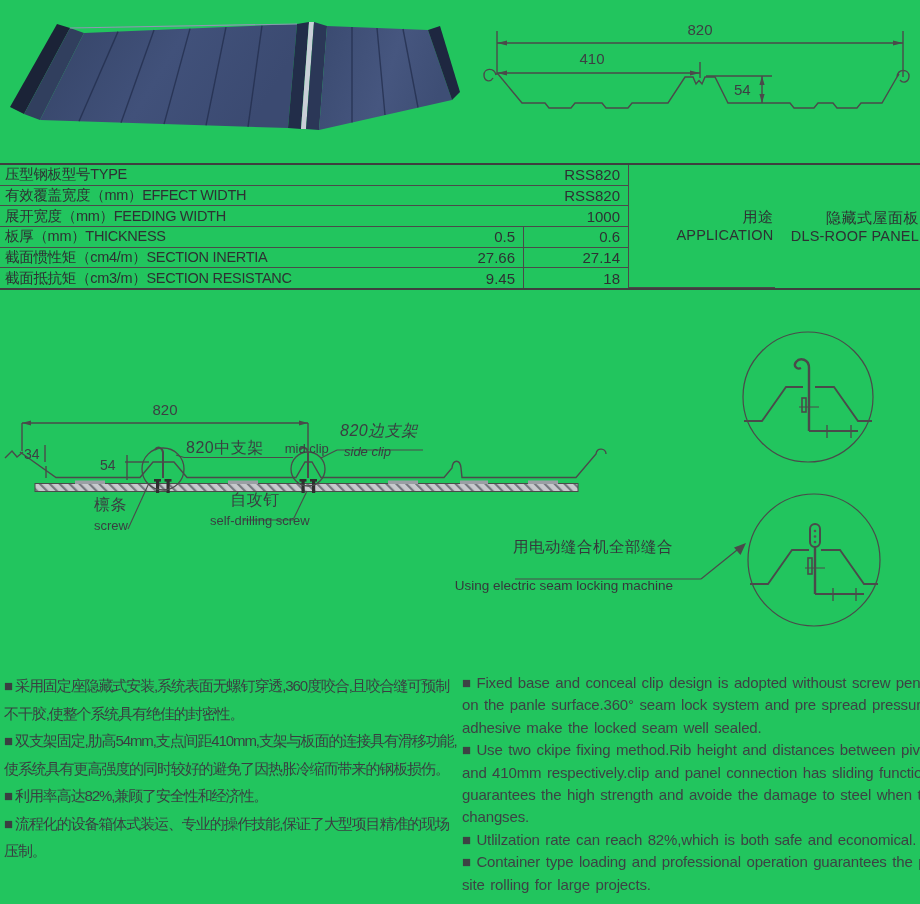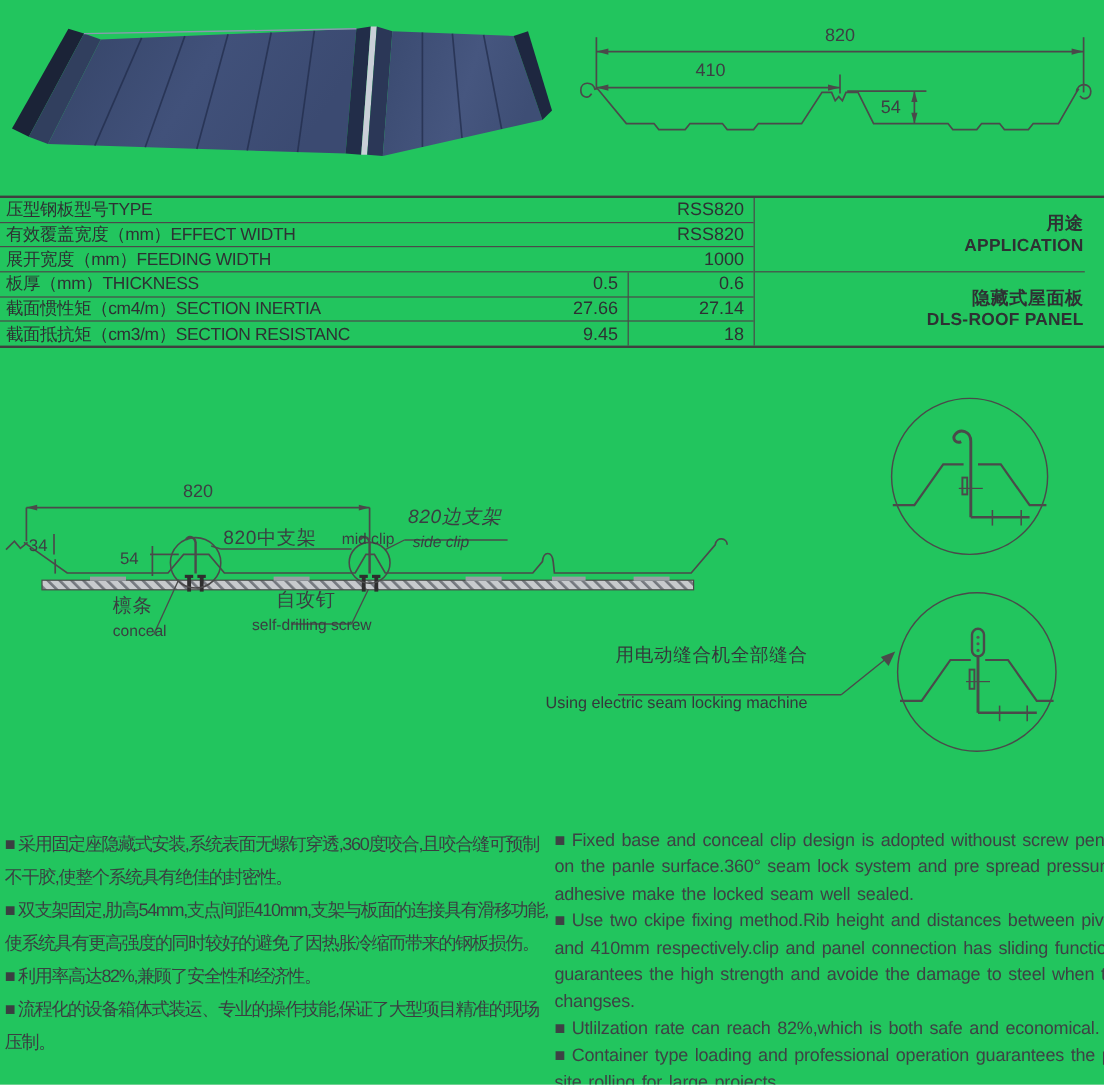--- a/index.html
+++ b/index.html
@@ -16,37 +16,37 @@
     border-top:2px solid #3f3f3f;border-bottom:2px solid #3f3f3f;
     box-sizing:border-box;font-size:14.5px;color:#2e3133;
   }
   .t-left{position:absolute;left:0;top:0;width:628px;height:100%;display:flex;flex-direction:column;}
   .t-row{position:relative;flex:1;display:flex;align-items:center;}
   .t-row.bline{border-bottom:1px solid #4a4a4a;}
   .t-label{padding-left:5px;white-space:nowrap;letter-spacing:-0.3px;}
   .t-val{position:absolute;right:8px;top:0;height:100%;display:flex;align-items:center;font-size:15px;}
   .t-val.mid{right:113px;}
   .t-vline{position:absolute;background:#4a4a4a;width:1px;}
-  .t-right{position:absolute;left:629px;right:16px;top:0;height:100%;display:flex;flex-direction:column;font-weight:bold;}
+  .t-right{position:absolute;left:629px;right:0;top:0;height:100%;display:flex;flex-direction:row;}
   .t-rcell{flex:1;display:flex;flex-direction:column;justify-content:center;align-items:flex-end;padding-right:1px;line-height:19px;}
   .t-rcell.bline{border-bottom:1px solid #4a4a4a;}
   .t-rcell .cn{font-size:15px;letter-spacing:0.5px;}
   .t-rcell .en{font-size:14.5px;letter-spacing:0.2px;}
   
   .dim{position:absolute;font-size:15px;color:#3c4043;white-space:nowrap;}
   .dim.ctr{text-align:center;}
   .lbl-cn{font-size:16px;color:#3a3e41;letter-spacing:0.5px;white-space:nowrap;}
   .lbl-en{font-size:13px;color:#3a3e41;white-space:nowrap;}
   .clip-label{position:absolute;display:flex;align-items:baseline;gap:21px;white-space:nowrap;}
   .stack{position:absolute;display:flex;flex-direction:column;gap:2px;}
   .seam-note{position:absolute;text-align:right;line-height:19px;}
   .seam-note .cn{font-size:15.5px;letter-spacing:0.5px;}
   .seam-note .en{font-size:13.5px;margin-top:20px;}
   
-  .features{position:absolute;top:672px;overflow:hidden;margin-top:18px;}
+  .features{position:absolute;top:672px;overflow:hidden;}
   #features-cn{left:4px;width:454px;}
   #features-cn .fline{font-size:15px;line-height:27.5px;letter-spacing:-1.1px;white-space:nowrap;color:#3a3f41;}
   #features-en{left:462px;width:458px;}
   #features-en .fline{font-size:15px;line-height:22.4px;letter-spacing:-0.15px;word-spacing:1.5px;white-space:nowrap;color:#3d4244;}
 </style>
 </head>
 <body>
 
 <div id="page">
 
@@ -228,21 +228,21 @@
     <span class="lbl-en">mid clip</span>
   </div>
 
   <div class="stack" style="left:340px;top:421px;font-style:italic;">
     <span class="lbl-cn">820边支架</span>
     <span class="lbl-en" style="padding-left:4px;">side clip</span>
   </div>
 
   <div class="stack" style="left:94px;top:495px;">
     <span class="lbl-cn">檩条</span>
-    <span class="lbl-en">conceal</span>
+    <span class="lbl-en">screw</span>
   </div>
 
   <div class="stack" style="left:210px;top:490px;align-items:flex-end;">
     <span class="lbl-cn" style="padding-right:30px;font-family:Liberation Mono, monospace;">自攻钉</span>
     <span class="lbl-en">self-drilling screw</span>
   </div>
 
   <div class="seam-note" style="right:247px;top:537px;">
     <div class="cn">用电动缝合机全部缝合</div>
     <div class="en">Using electric seam locking machine</div>

